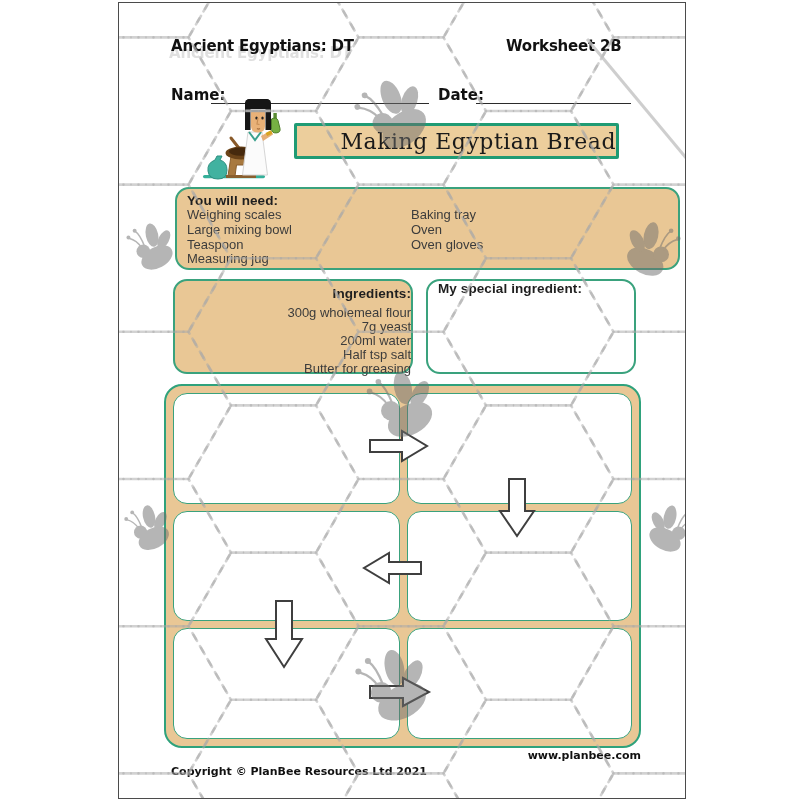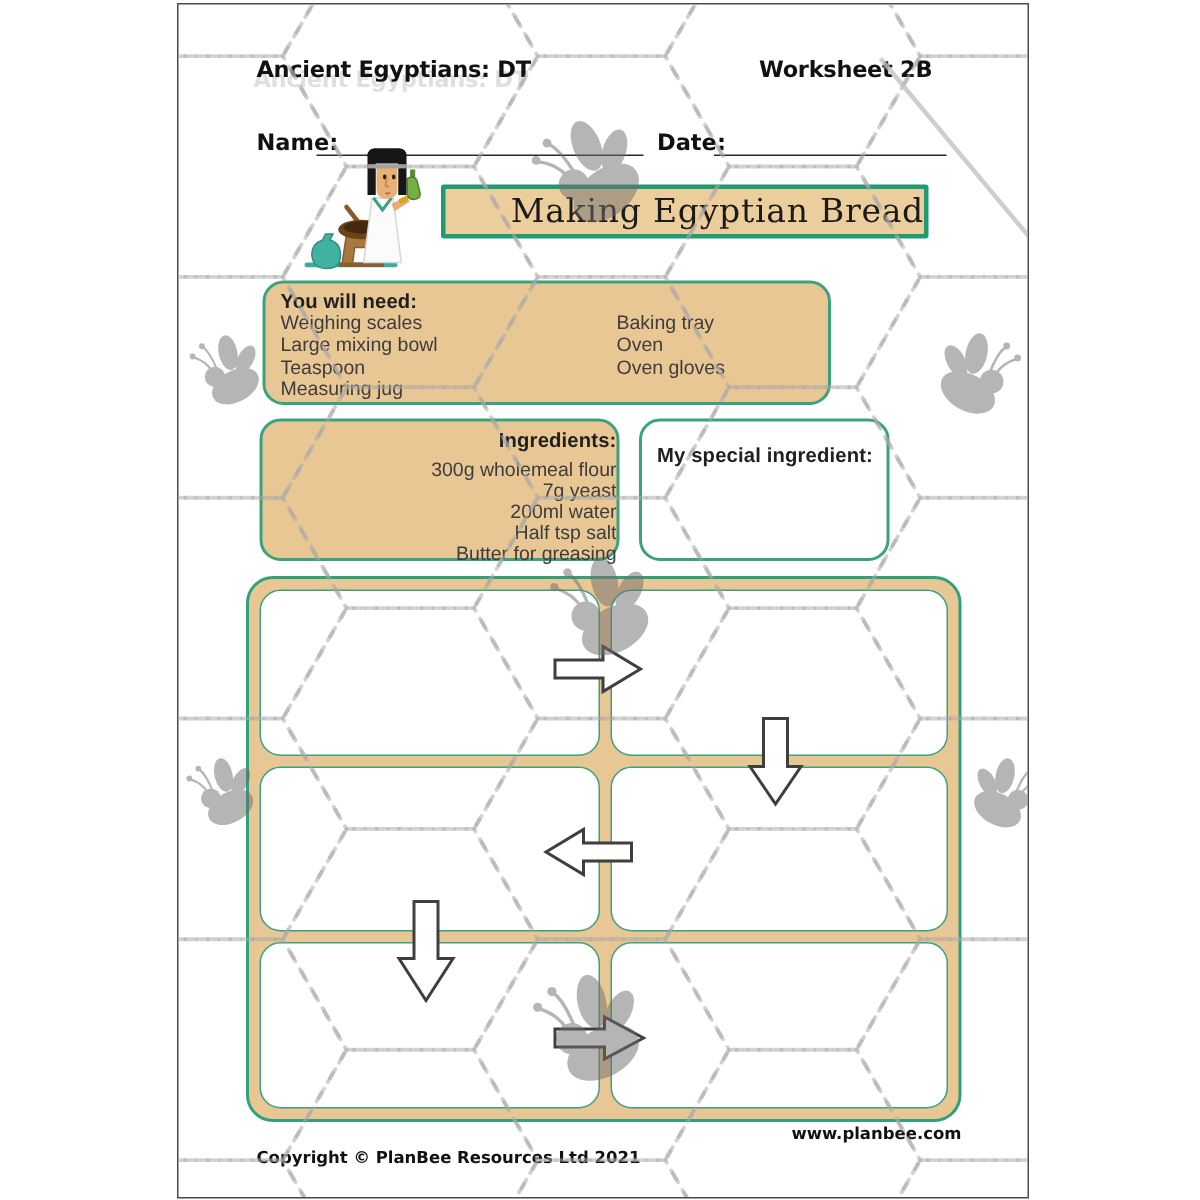--- a/index.html
+++ b/index.html
@@ -38,25 +38,25 @@
     background:#e9c795;border:2px solid #3aa27d;border-radius:14px;box-sizing:border-box;
   }
   .whitebox{
     background:#ffffff;border:2px solid #3aa27d;border-radius:14px;box-sizing:border-box;
   }
   .box-heading{
     font-weight:bold;font-size:13.5px;color:#1f1f1f;letter-spacing:0.1px;
   }
   .box-item{font-size:13px;color:#3c3c3c;line-height:14.8px;}
   .ing-item{font-size:13px;color:#3c3c3c;line-height:13.9px;}
-  .ywn{left:56px;top:184px;width:379px;height:83px;padding:4px 0 0 10px;position:absolute;}
+  .ywn{left:56px;top:184px;width:505px;height:83px;padding:4px 0 0 10px;position:absolute;}
   .ywn-col2{position:absolute;left:234px;top:19px;}
   .ingbox{left:54px;top:276px;width:240px;height:95px;padding:5px 0 0 10px;position:absolute;text-align:right;}
   .ing-list{margin-top:5px;}
-  .specialbox{left:307px;top:276px;width:167px;height:95px;padding:15px 0 0 10px;position:absolute;}
+  .specialbox{left:307px;top:276px;width:210px;height:95px;padding:0 0 0 10px;position:absolute;}
   
   .seq{
     left:45px;top:381px;width:477px;height:364px;position:absolute;
     background:#e9c795;border:2px solid #2fa27c;border-radius:18px;box-sizing:border-box;
     padding:7px;display:grid;grid-template-columns:227px 1fr;grid-template-rows:1fr 1fr 1fr;gap:7px;
   }
   .seq-cell{background:#ffffff;border:1.6px solid #3aa27d;border-radius:14px;}
   .arrow{position:absolute;z-index:3;}
   .arrow polygon{fill:#ffffff;stroke:#3f3f3f;stroke-width:2;stroke-linejoin:miter;}
   

